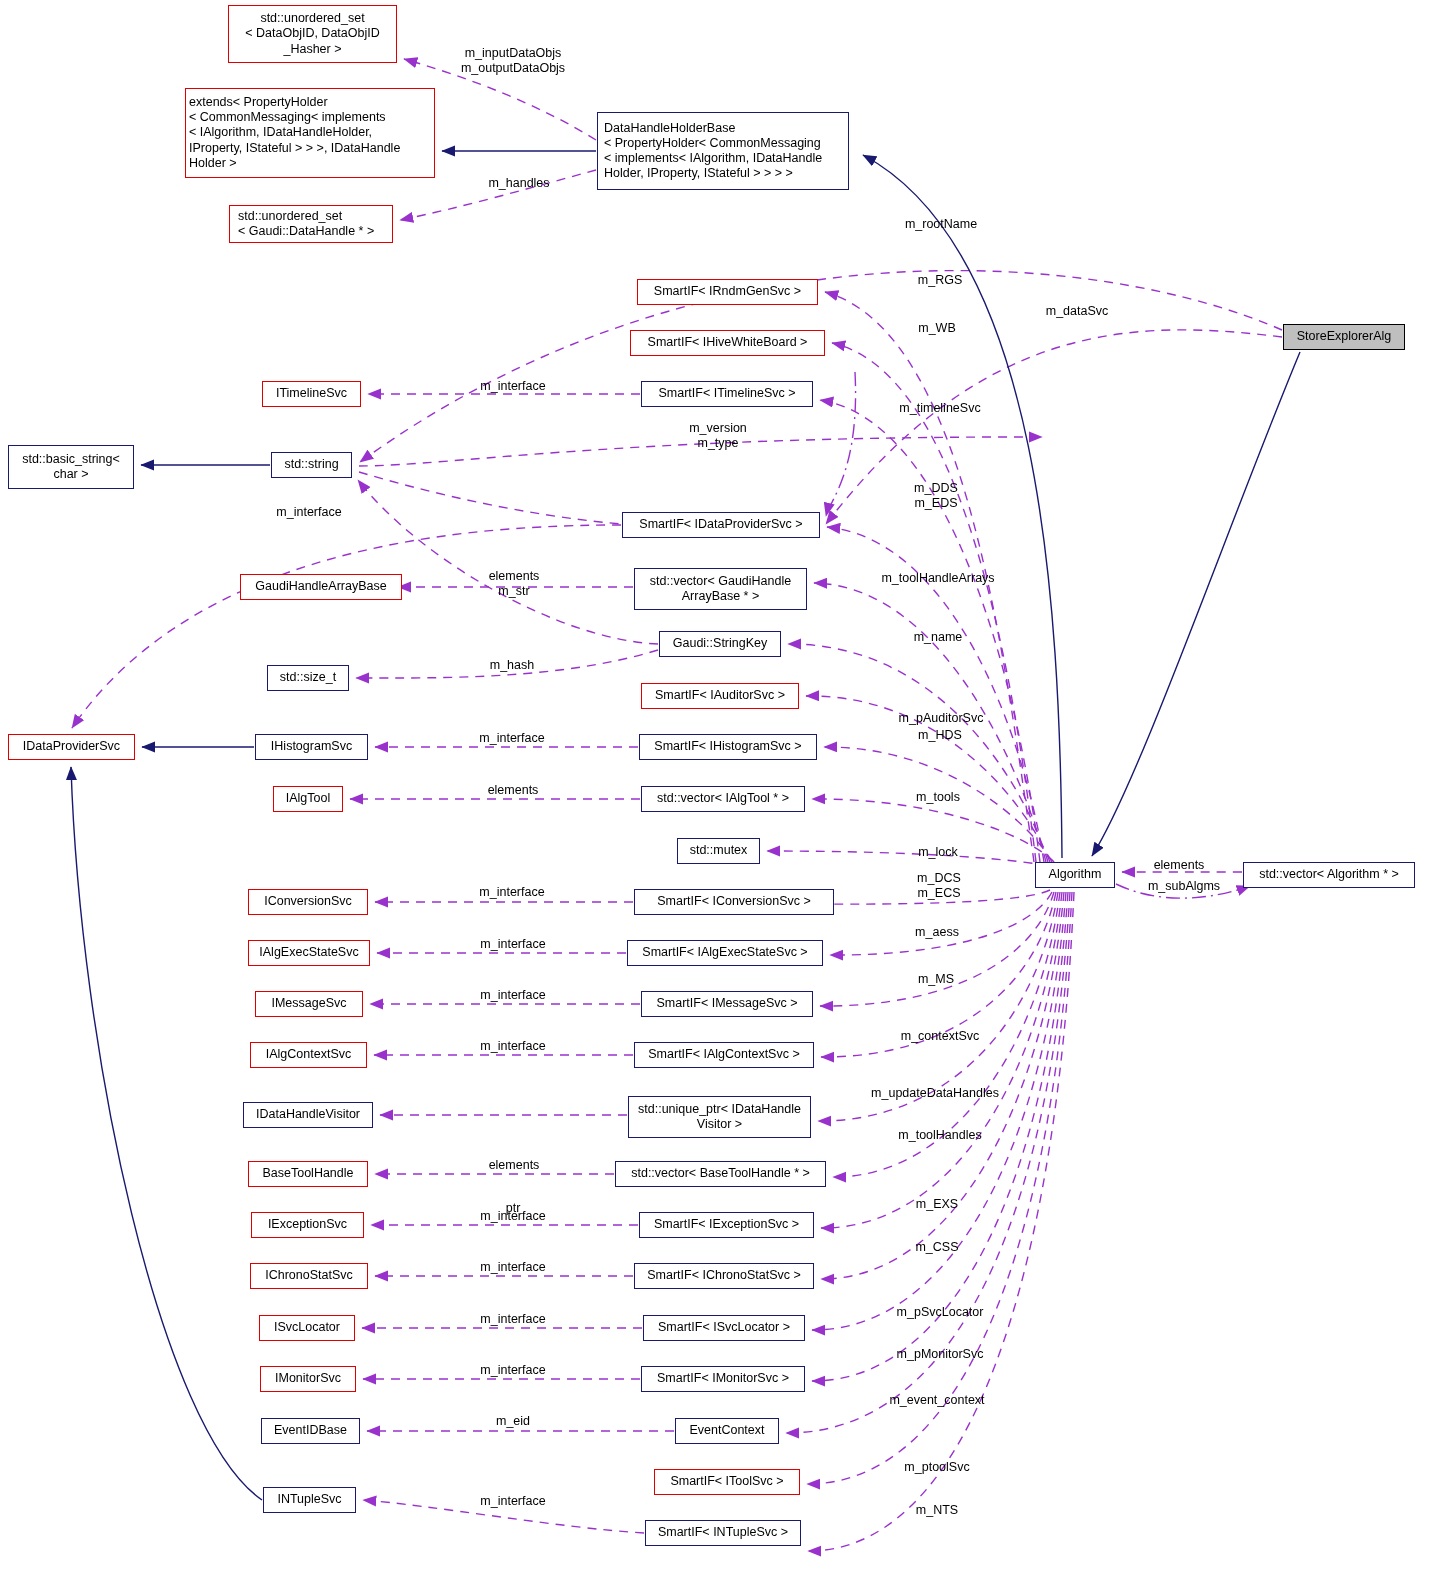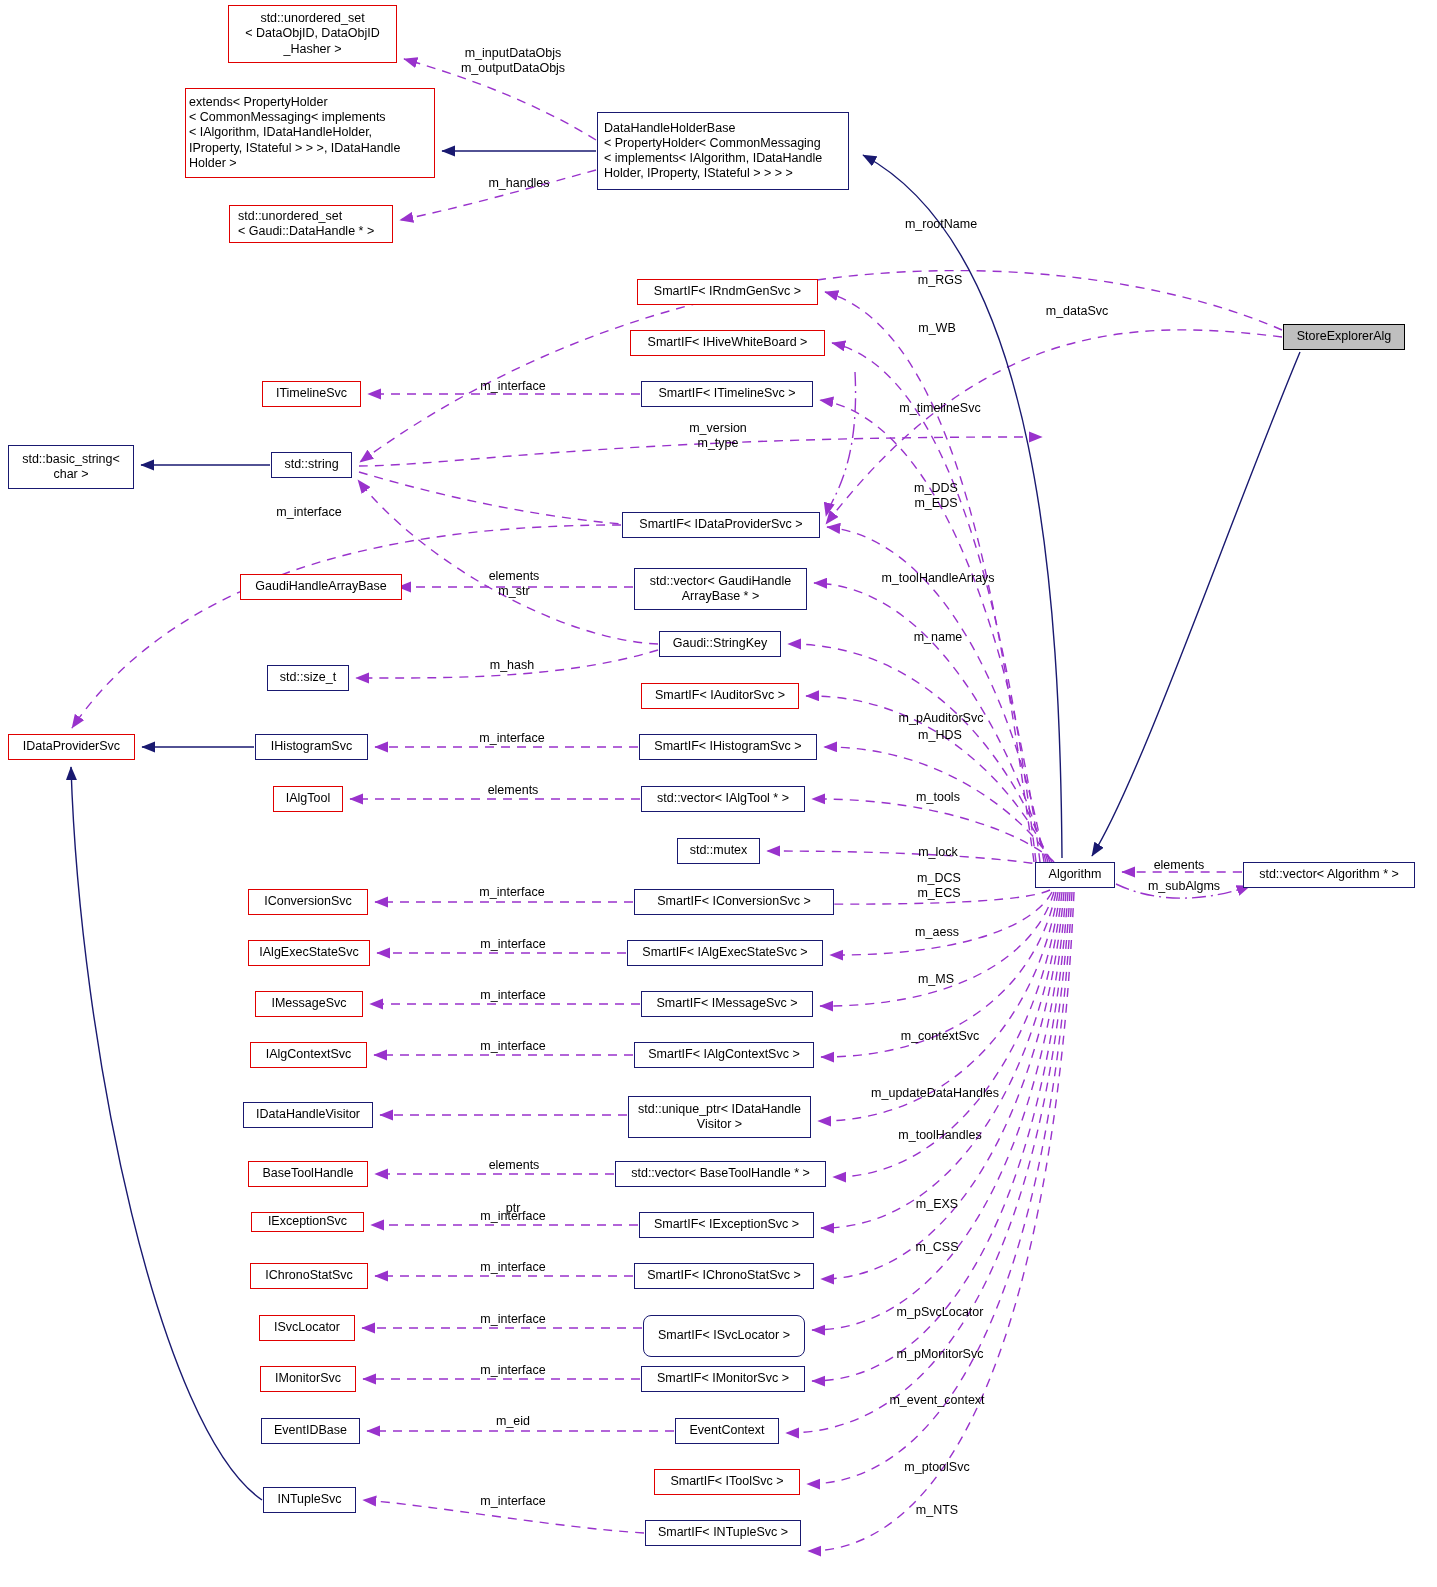--- a/index.html
+++ b/index.html
@@ -271,31 +271,31 @@
 
   <div class="node" style="left:243px;top:1102px;width:130px;height:26px;">IDataHandleVisitor</div>
 
   <div class="node" style="left:628px;top:1096px;width:183px;height:42px;">std::unique_ptr&lt; IDataHandle
 Visitor &gt;</div>
 
   <div class="node red" style="left:248px;top:1161px;width:120px;height:26px;">BaseToolHandle</div>
 
   <div class="node" style="left:615px;top:1161px;width:211px;height:26px;">std::vector&lt; BaseToolHandle * &gt;</div>
 
-  <div class="node red" style="left:251px;top:1212px;width:113px;height:20px;">IExceptionSvc</div>
+  <div class="node red" style="left:251px;top:1212px;width:113px;height:26px;">IExceptionSvc</div>
 
   <div class="node" style="left:639px;top:1212px;width:175px;height:26px;">SmartIF&lt; IExceptionSvc &gt;</div>
 
   <div class="node red" style="left:250px;top:1263px;width:118px;height:26px;">IChronoStatSvc</div>
 
   <div class="node" style="left:634px;top:1263px;width:180px;height:26px;">SmartIF&lt; IChronoStatSvc &gt;</div>
 
   <div class="node red" style="left:259px;top:1315px;width:96px;height:26px;">ISvcLocator</div>
 
-  <div class="node" style="left:643px;top:1315px;width:162px;height:42px;border-radius:8px;">SmartIF&lt; ISvcLocator &gt;</div>
+  <div class="node" style="left:643px;top:1315px;width:162px;height:26px;">SmartIF&lt; ISvcLocator &gt;</div>
 
   <div class="node red" style="left:260px;top:1366px;width:96px;height:26px;">IMonitorSvc</div>
 
   <div class="node" style="left:641px;top:1366px;width:164px;height:26px;">SmartIF&lt; IMonitorSvc &gt;</div>
 
   <div class="node" style="left:261px;top:1418px;width:99px;height:26px;">EventIDBase</div>
 
   <div class="node" style="left:675px;top:1418px;width:104px;height:26px;">EventContext</div>
 
   <div class="node red" style="left:654px;top:1469px;width:146px;height:26px;">SmartIF&lt; IToolSvc &gt;</div>

